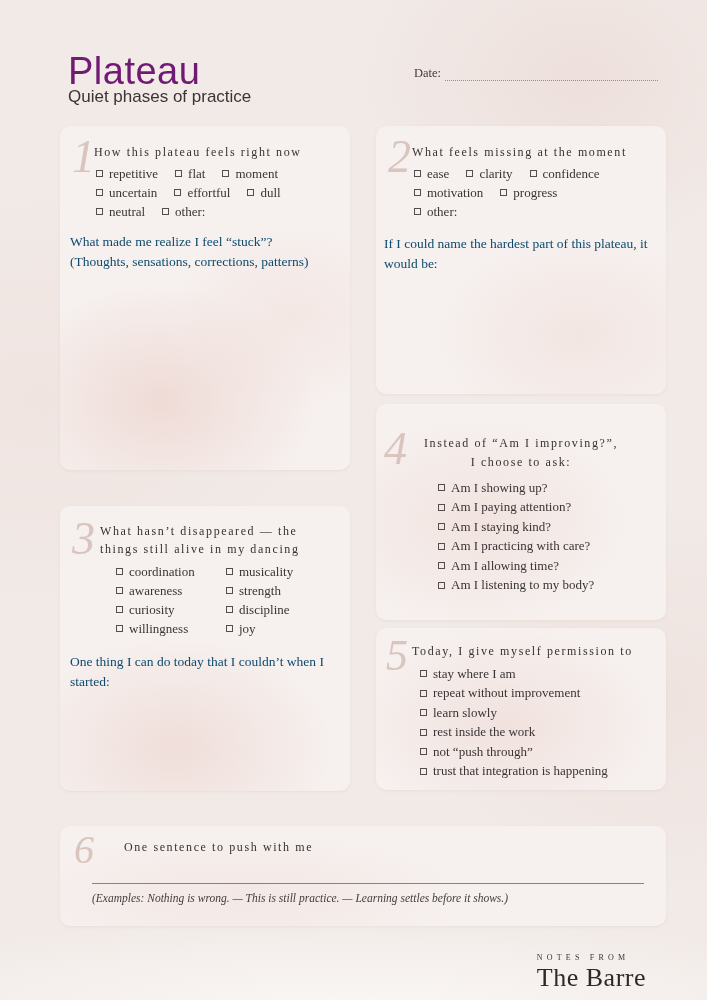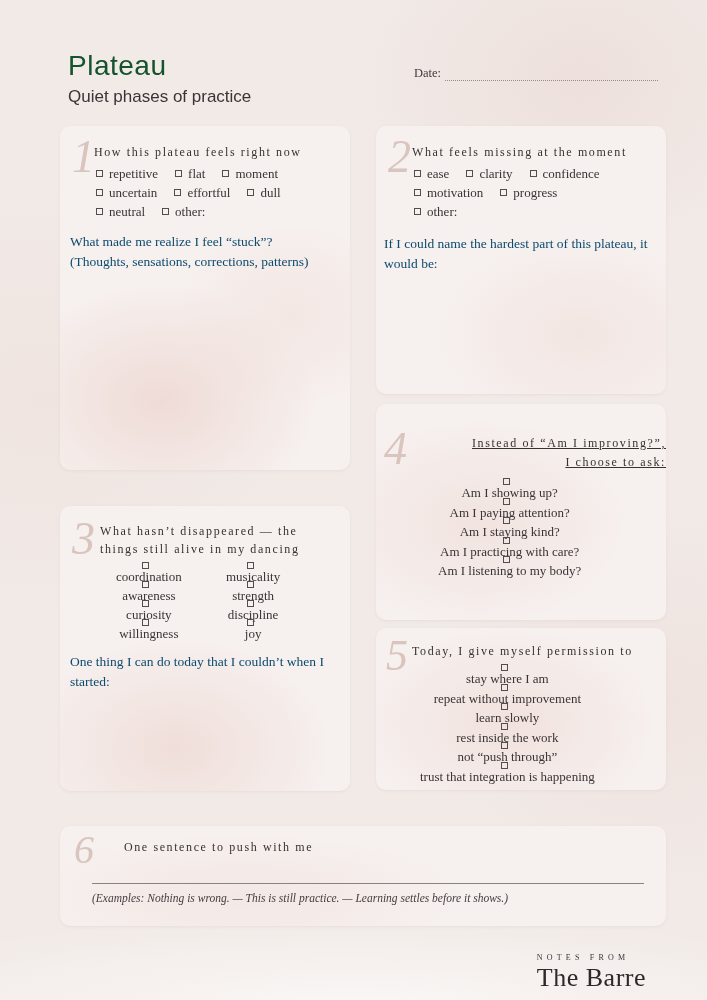--- a/index.html
+++ b/index.html
@@ -15,21 +15,21 @@
     background:
       radial-gradient(340px 260px at 82% 8%,  rgba(235,216,211,.55), transparent 65%),
       radial-gradient(420px 330px at 6% 40%,  rgba(238,221,216,.45), transparent 65%),
       radial-gradient(380px 300px at 94% 70%, rgba(236,216,211,.40), transparent 65%),
       radial-gradient(700px 120px at 50% 101%, rgba(251,248,247,.95), transparent 80%);
   }
 
   .title{
     position:absolute; left:68px; top:50px;
     font-family:"Liberation Sans","DejaVu Sans",sans-serif;
-    font-size:28px; font-weight:400; letter-spacing:.5px; color:#14532d;
+    font-size:38px; font-weight:400; letter-spacing:.5px; color:#701a75;
   }
   .subtitle{
     position:absolute; left:68px; top:87px;
     font-family:"Liberation Sans","DejaVu Sans",sans-serif;
     font-size:17px; font-weight:400; color:#3a3436;
   }
   .date-row{
     position:absolute; left:414px; top:66px; width:244px;
     display:flex; align-items:flex-end; font-size:12.5px; color:#403a3c;
   }
@@ -43,25 +43,25 @@
   .blush{ position:absolute; inset:0; pointer-events:none; }
 
   .num{
     position:absolute; font-family:"Liberation Serif",serif; font-style:italic;
     font-weight:400; color:#d9c4be; line-height:1;
   }
   .shead{
     position:absolute; font-size:12px; letter-spacing:1.6px; color:#38322f;
     white-space:nowrap; line-height:18.5px;
   }
-  .shead.center{ left:0; width:100%; text-align:right;text-decoration:underline; }
+  .shead.center{ left:0; width:100%; text-align:center; }
 
   .ckrow{ height:19px; line-height:19px; white-space:nowrap; }
   .ck{ display:inline-flex; align-items:center; margin-right:13px; font-size:13px; }
-  .cklist .ck{ display:flex; margin:0; height:19.5px;flex-direction:column; }
+  .cklist .ck{ display:flex; margin:0; height:19.5px; }
   .cklist.tight .ck{ height:19px; }
   .box{
     display:inline-block; width:7px; height:7px; border:1px solid #554c4d;
     margin-right:6px; flex:none; background:transparent; cursor:pointer;
   }
   .lbl{ white-space:nowrap; }
 
   .prompt{ position:absolute; font-size:13.5px; line-height:1.5; color:#0c4a6e; }
   .write-area{ position:absolute; cursor:text; }
 
@@ -204,20 +204,24 @@
       <div class="ck">
           <span class="box"></span>
           <span class="lbl">Am I staying kind?</span>
         </div>
       <div class="ck">
           <span class="box"></span>
           <span class="lbl">Am I practicing with care?</span>
         </div>
       <div class="ck">
           <span class="box"></span>
+          <span class="lbl">Am I allowing time?</span>
+        </div>
+      <div class="ck">
+          <span class="box"></span>
           <span class="lbl">Am I listening to my body?</span>
         </div>
     </div>
   </div>
 
   <div class="card" style="left:60px; top:506px; width:290px; height:285px;">
     <div class="blush" style="background:
       radial-gradient(240px 170px at 40% 85%, rgba(236,211,205,.62), transparent 65%);"></div>
     <div class="num" style="left:12px; top:10px; font-size:46px;">3</div>
     <div class="shead" style="left:40px; top:16px;">What hasn’t disappeared — the</div>

